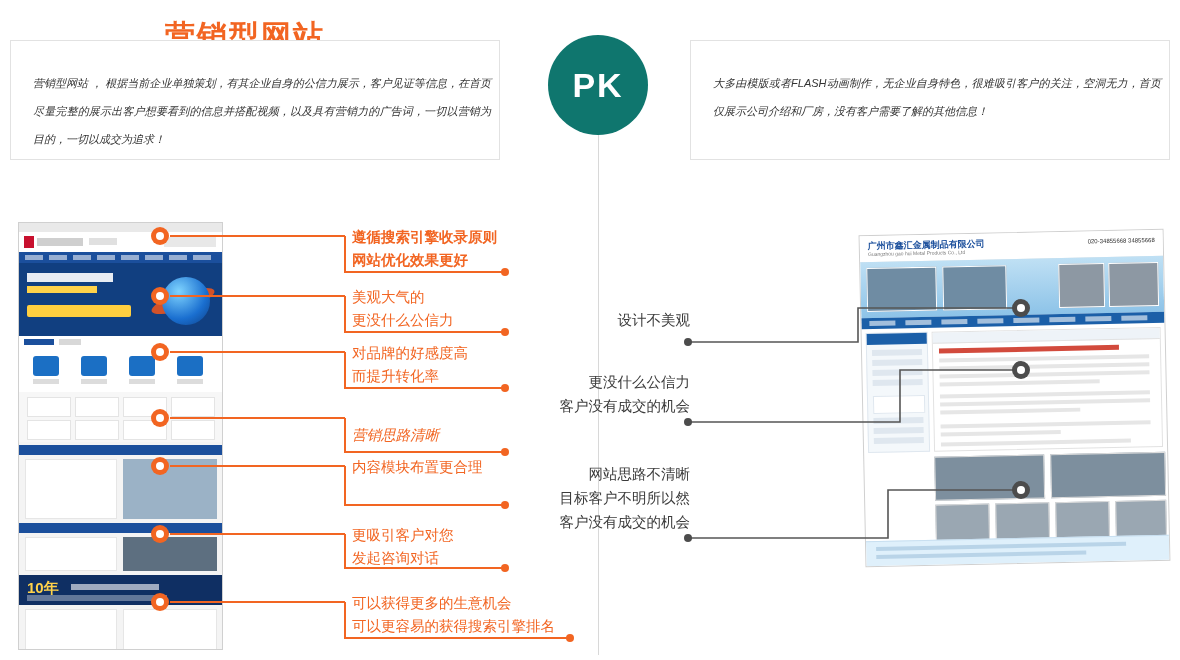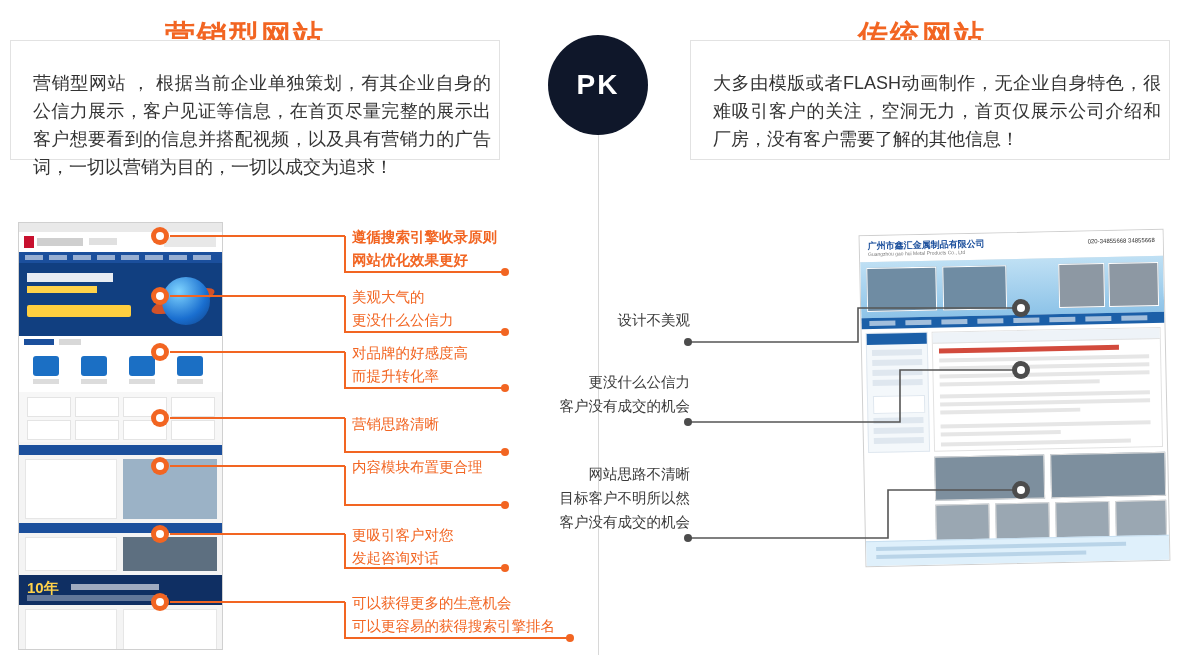--- a/index.html
+++ b/index.html
@@ -41,37 +41,38 @@
     box-sizing: border-box;
     background: #fff;
   }
   #desc-left { left: 10px; top: 40px; width: 490px; height: 120px; }
   #desc-right { left: 690px; top: 40px; width: 480px; height: 120px; }
   .desc-text {
     position: absolute;
     left: 22px;
     right: 8px;
     top: 28px;
-    font-size: 18px;
+    font-size: 11px;
     line-height: 28px;
     color: #333;
     text-align: justify;
+    font-style: italic;
   }
 
   
   #pk-badge {
     position: absolute;
     left: 548px;
     top: 35px;
     width: 100px;
     height: 100px;
     border-radius: 50%;
-    background: #0f172a;
+    background: #0f766e;
     color: #fff;
-    font-size: 28px;
+    font-size: 34px;
     font-weight: bold;
     letter-spacing: 2px;
     display: flex;
     align-items: center;
     justify-content: center;
   }
 
   
   #center-divider {
     position: absolute;
@@ -182,21 +183,20 @@
     text-align: right;
     font-family: "Liberation Sans", sans-serif;
   }
 </style>
 </head>
 <body>
 
 <div class="stage">
 
   <div class="col-title" id="title-left">营销型网站</div>
-  <div class="col-title" id="title-right">传统网站</div>
 
   <div class="desc-box" id="desc-left">
     <div class="desc-text">营销型网站 ， 根据当前企业单独策划，有其企业自身的公信力展示，客户见证等信息，在首页尽量完整的展示出客户想要看到的信息并搭配视频，以及具有营销力的广告词，一切以营销为目的，一切以成交为追求！</div>
   </div>
   <div class="desc-box" id="desc-right">
     <div class="desc-text">大多由模版或者FLASH动画制作，无企业自身特色，很难吸引客户的关注，空洞无力，首页仅展示公司介绍和厂房，没有客户需要了解的其他信息！</div>
   </div>
 
   <div id="pk-badge">PK</div>
 
@@ -401,21 +401,21 @@
       <circle cx="688" cy="538" r="4" fill="#4c4c4c"></circle>
     </g>
   </svg>
 
   <div class="feature" style="left:352px; top:226px;font-weight:bold;">遵循搜索引擎收录原则
 网站优化效果更好</div>
   <div class="feature" style="left:352px; top:286px;">美观大气的
 更没什么公信力</div>
   <div class="feature" style="left:352px; top:342px;">对品牌的好感度高
 而提升转化率</div>
-  <div class="feature" style="left:352px; top:413px;">营销思路清晰</div>
+  <div class="feature" style="left:352px; top:424px;font-style:italic;">营销思路清晰</div>
   <div class="feature" style="left:352px; top:456px;">内容模块布置更合理</div>
   <div class="feature" style="left:352px; top:524px;">更吸引客户对您
 发起咨询对话</div>
   <div class="feature" style="left:352px; top:592px;">可以获得更多的生意机会
 可以更容易的获得搜索引擎排名</div>
 
   <div class="con-label" style="left:500px; top:308px; width:190px;">设计不美观</div>
   <div class="con-label" style="left:490px; top:370px; width:200px;">更没什么公信力
 客户没有成交的机会</div>
   <div class="con-label" style="left:480px; top:462px; width:210px;">网站思路不清晰

